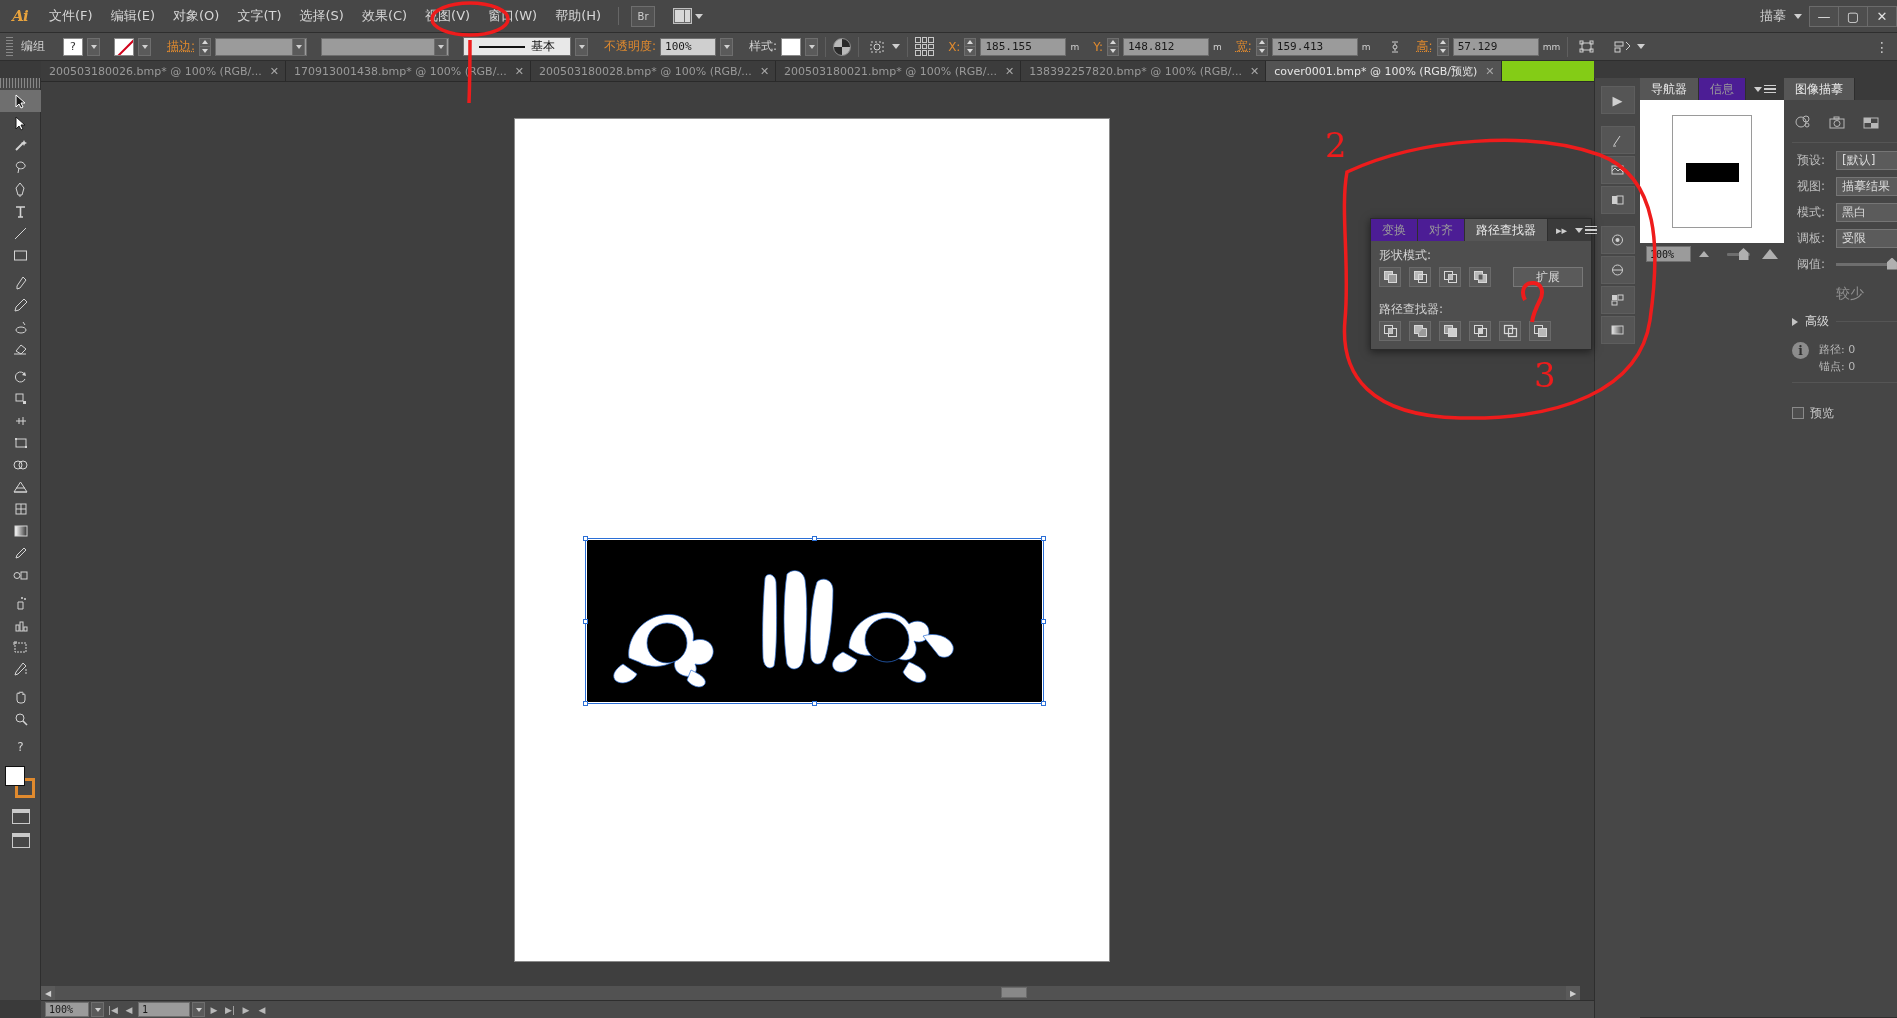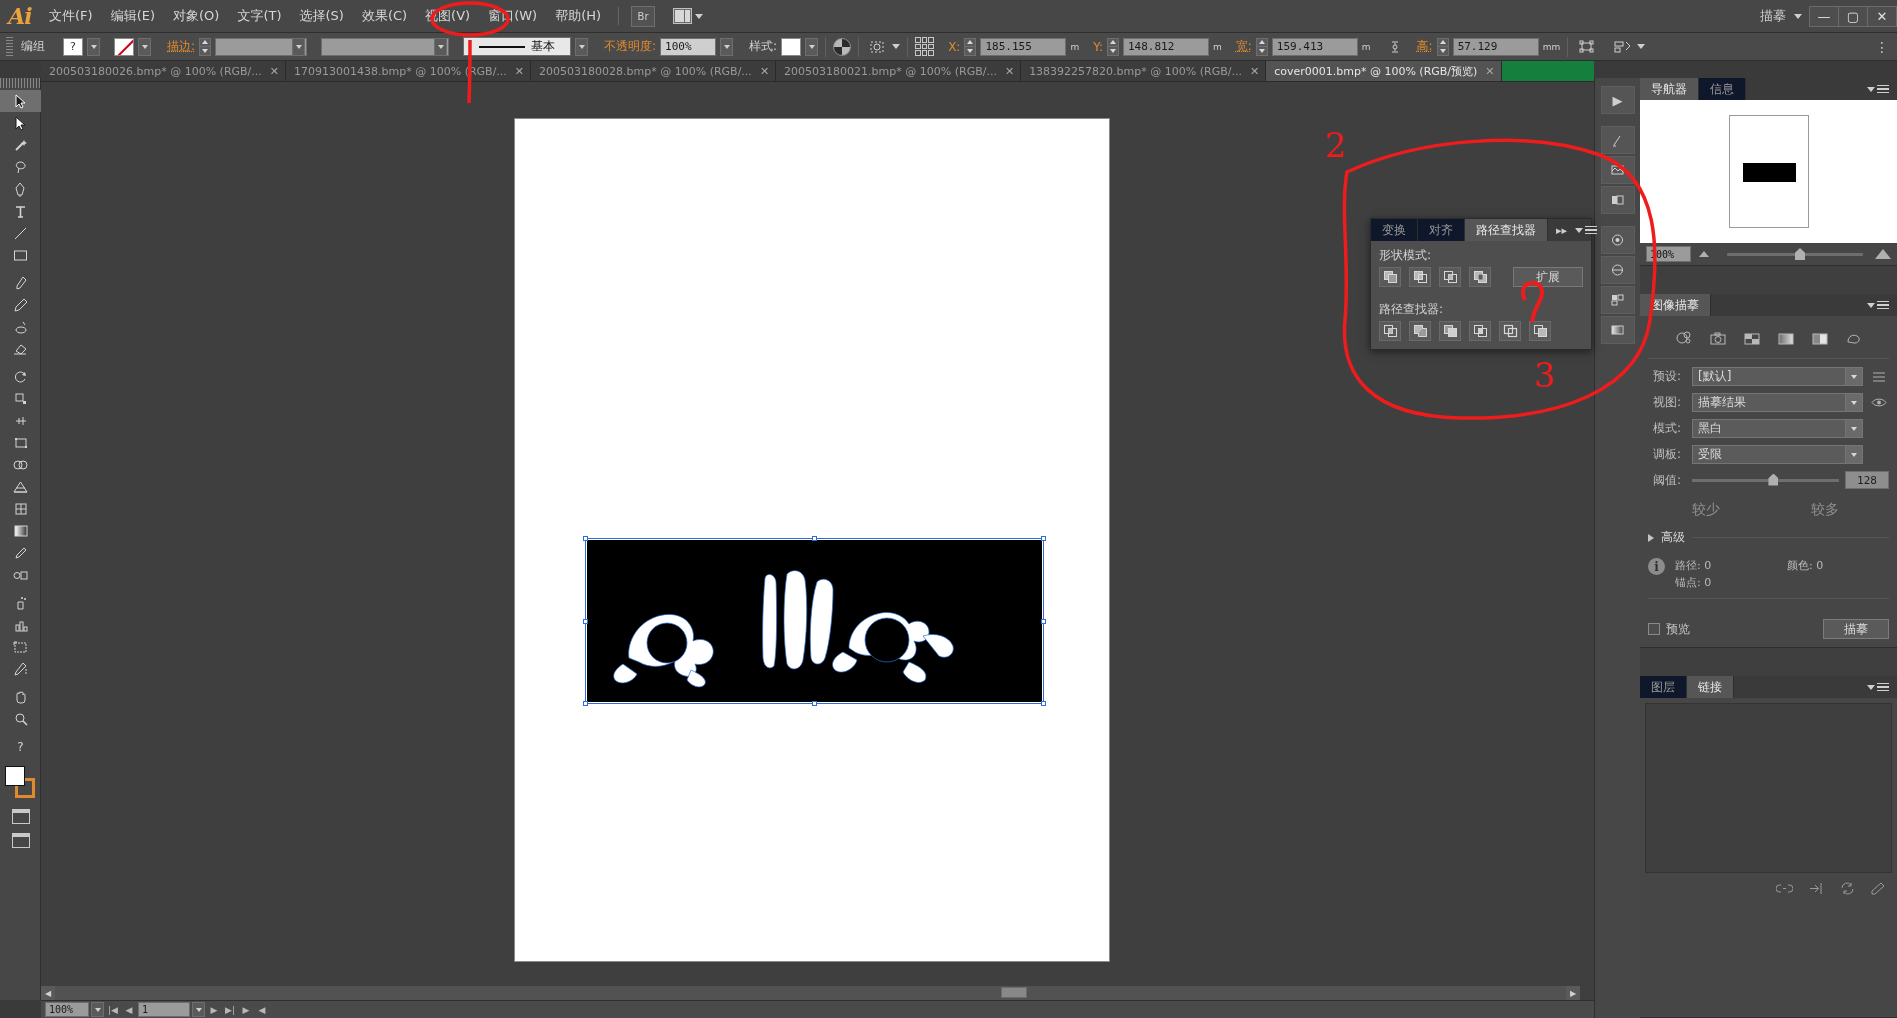--- a/index.html
+++ b/index.html
@@ -13,21 +13,21 @@
   #app { position:relative; width:1897px; height:1018px; }
 
   
   .menubar {
     position:absolute; left:0; top:0; width:1897px; height:33px;
     background:#474747; display:flex; align-items:center;
     border-bottom:1px solid #2e2e2e;
   }
   .ai-logo {
     width:40px; text-align:center; color:#e8a33d;
-    font-weight:bold; font-size:22px; font-style:italic;
+    font-weight:bold; font-size:15px; font-style:italic;
     font-family:"DejaVu Serif","Liberation Serif",serif;
     letter-spacing:-1px;
   }
   .menu-item {
     padding:4px 9px; font-size:13px; color:#d6d6d6; white-space:nowrap;
     position:relative;
   }
   .menu-sep { width:1px; height:18px; background:#666; margin:0 8px; }
   .br-btn {
     width:24px; height:21px; border:1px solid #6e6e6e; background:#525252;
@@ -124,21 +124,21 @@
   .anchor-grid {
     width:19px; height:19px; display:grid; grid-template-columns:repeat(3,1fr);
     grid-template-rows:repeat(3,1fr); gap:1px;
   }
   .anchor-grid i { border:1px solid #c8c8c8; }
   .cb-overflow { margin-left:auto; padding-right:8px; color:#c8c8c8; font-size:14px; }
 
   
   .tabbar {
     position:absolute; left:41px; top:61px; width:1553px; height:21px;
-    background:#15803d; display:flex; align-items:flex-end;
+    background:#84cc16; display:flex; align-items:flex-end;
     border-bottom:1px solid #2a2a2a;
   }
   .doctab {
     height:20px; background:#3c3c3c; border-right:1px solid #2a2a2a;
     display:flex; align-items:center; padding:0 6px 0 8px; gap:8px;
     font-size:11px; color:#9a9a9a; white-space:nowrap;
     max-width:250px; overflow:hidden;
   }
   .doctab.active { background:#535353; color:#e6e6e6; }
   .doctab .x { font-size:11px; color:#a8a8a8; }
@@ -240,30 +240,30 @@
   }
   .rail-btn {
     width:34px; height:28px; background:#555; border:1px solid #5e5e5e;
     display:flex; align-items:center; justify-content:center;
     color:#cfcfcf; font-size:13px;
   }
   .rail-gap { height:8px; }
 
   .dock {
     position:absolute; left:1640px; top:78px; width:257px; height:940px;
-    background:#3f3f3f; display:flex; flex-direction:column;gap:28px;
+    background:#3f3f3f; display:flex; 
   }
   .panel { background:#464646; border-bottom:1px solid #2e2e2e; }
   .panel-tabs {
     display:flex; align-items:stretch; height:22px; background:#3a3a3a;
     position:relative;
   }
   .ptab {
     padding:0 11px; display:flex; align-items:center; font-size:12px;
-    color:#9a9a9a; background:#0f172a; border-right:1px solid #2e2e2e;
+    color:#9a9a9a; background:#4c1d95; border-right:1px solid #2e2e2e;
     white-space:nowrap;
   }
   .ptab.active { background:#565656; color:#eaeaea; }
   .panel-menu {
     margin-left:auto; display:flex; align-items:center; padding:0 8px; gap:2px;
   }
   .pm-caret { border-left:4px solid transparent; border-right:4px solid transparent;
     border-top:5px solid #cfcfcf; }
   .pm-lines { display:flex; flex-direction:column; gap:2px; }
   .pm-lines i { width:12px; height:1.5px; background:#cfcfcf; display:block; }

